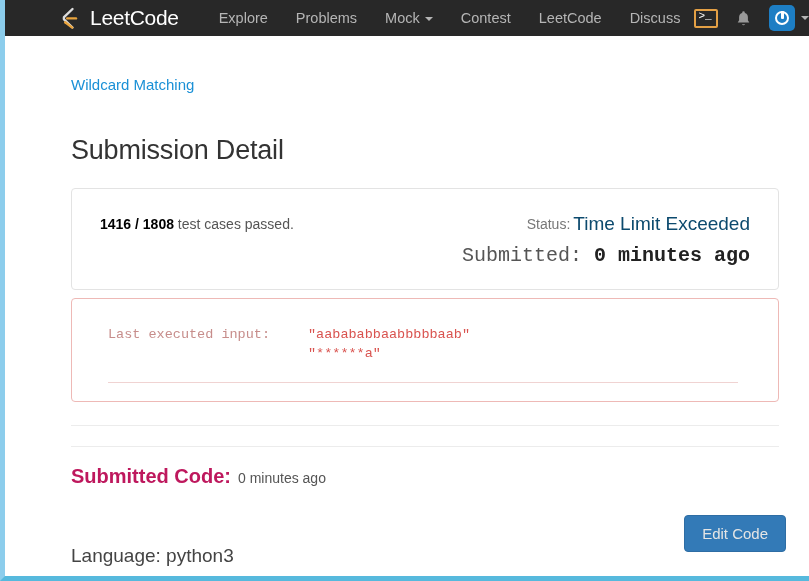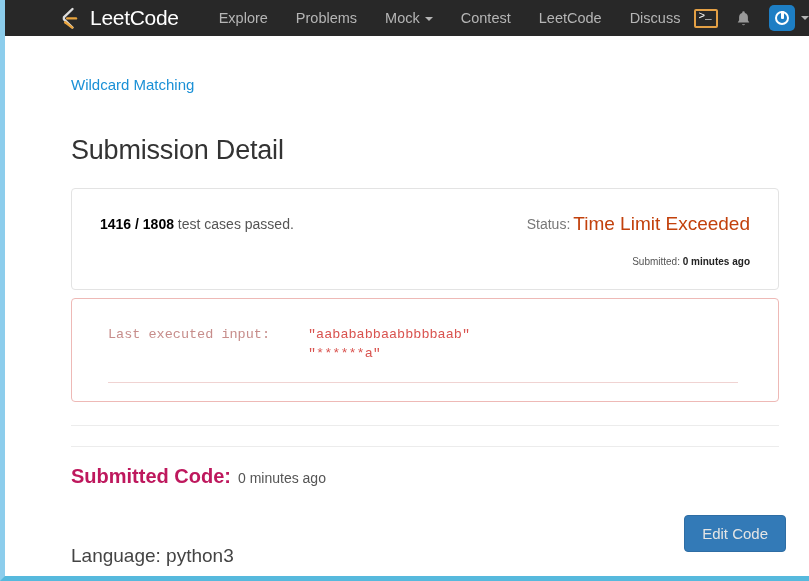--- a/index.html
+++ b/index.html
@@ -184,30 +184,31 @@
   .panel-right {
     margin-left: auto;
     text-align: right;
   }
   .status-line {
     font-size: 14px;
     color: #777777;
     white-space: nowrap;
   }
   .status-value {
-    color: #c2410c;
+    color: #0c4a6e;
     font-size: 19px;
     margin-left: 3px;
     vertical-align: -1px;
   }
   .submitted-line {
-    font-size: 10px;
+    font-size: 20px;
     color: #555555;
-    margin-top: 21px;
+    margin-top: 9px;
     white-space: nowrap;
+    font-family: Liberation Mono, monospace;
   }
   .submitted-line b { color: #222222; }
 
   
   .panel-error {
     margin-top: 8px;
     margin-right: 16px;
     border: 1px solid #eeb9b6;
     border-radius: 4px;
     background: #ffffff;

